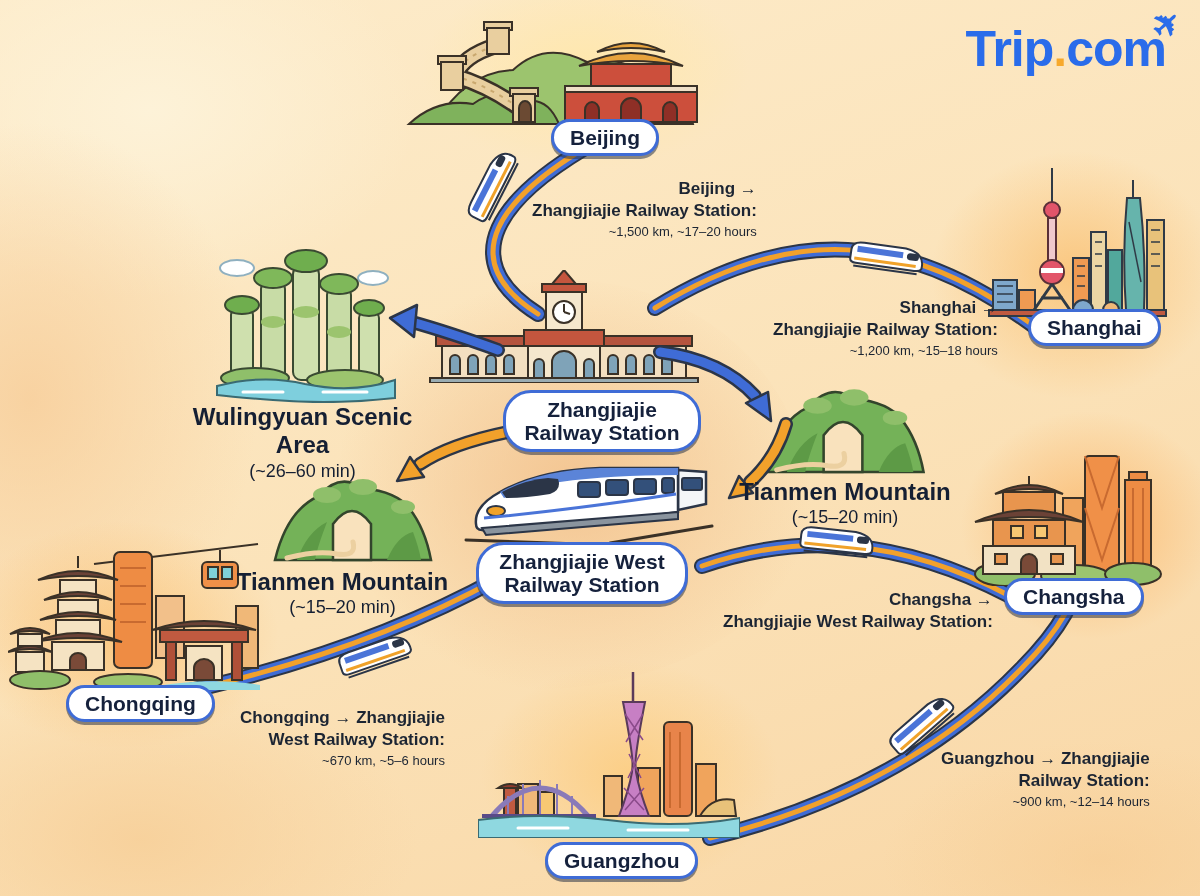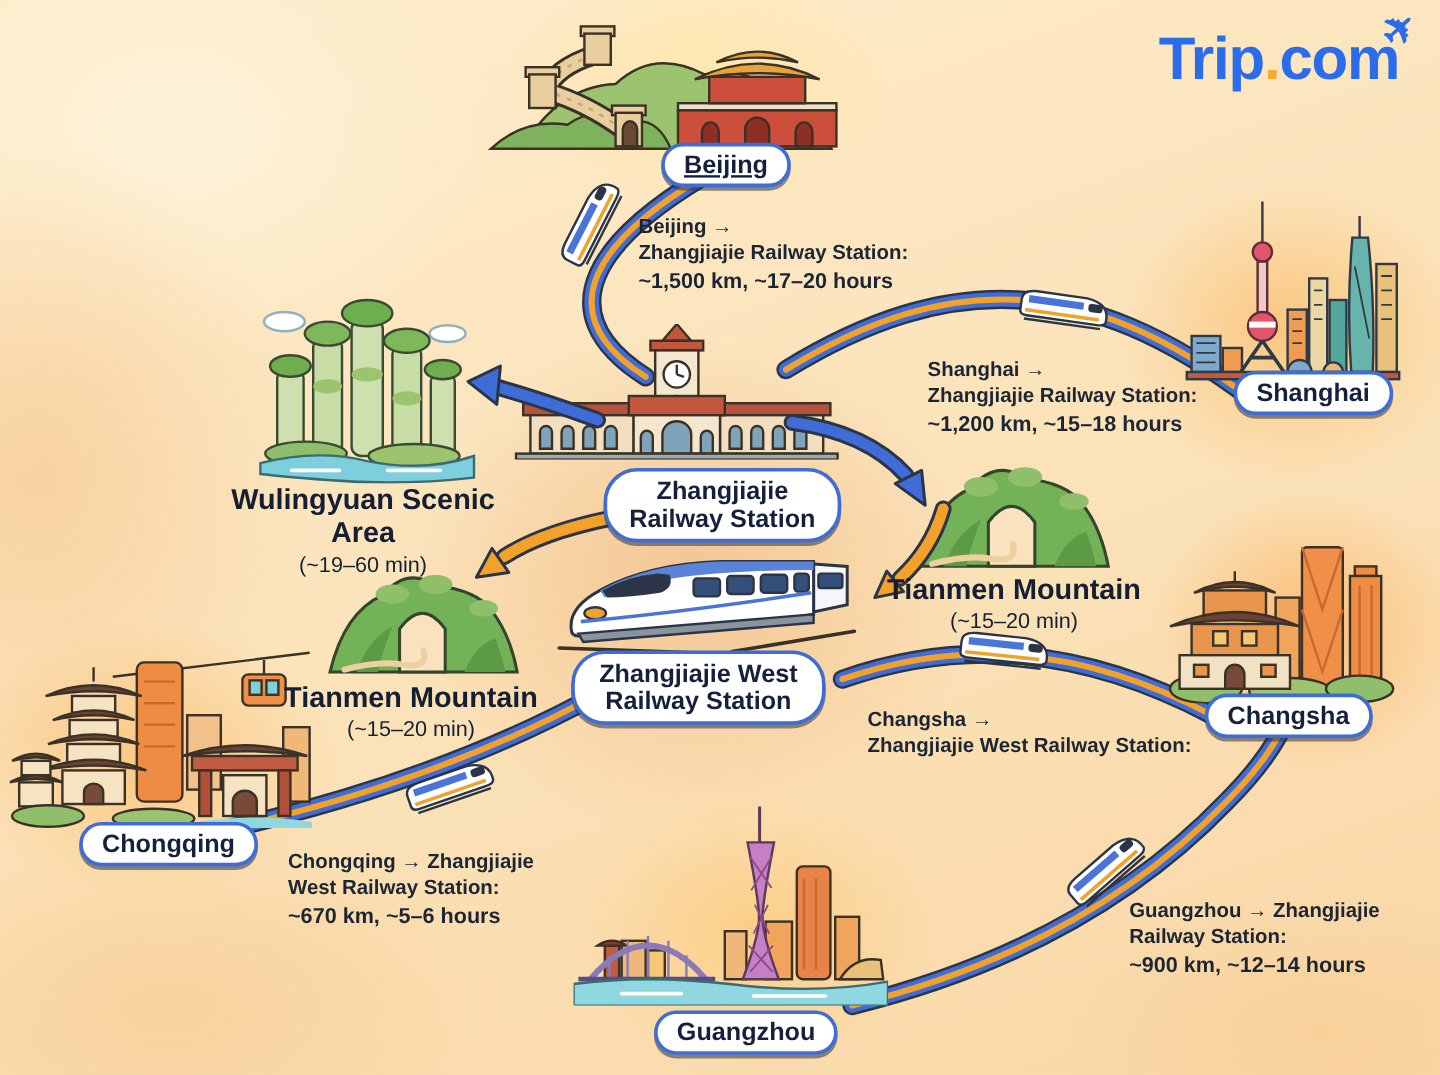--- a/index.html
+++ b/index.html
@@ -21,22 +21,22 @@
   .head-b{fill:#3f6cd6;stroke:#2b3547;stroke-width:2.5;stroke-linejoin:round;}
   .head-y{fill:#f2a12b;stroke:#2b3547;stroke-width:2.5;stroke-linejoin:round;}
   .ill{position:absolute;}
   .pill{
     position:absolute;background:#ffffff;border:3px solid #3f6cd6;border-radius:999px;
     color:#15213c;font-weight:bold;font-size:21px;line-height:1.1;
     padding:4px 16px;text-align:center;white-space:nowrap;
     box-shadow:0 3px 0 rgba(43,53,71,.55);z-index:30;
   }
   .pill.two{border-radius:28px;white-space:normal;padding:5px 0;}
-  .route-text{position:absolute;font-size:17px;font-weight:bold;line-height:1.32;color:#1c2533;z-index:25;}
-  .route-text .line3{font-weight:bold;font-size:18px;}
+  .route-text{position:absolute;font-size:17px;font-weight:bold;line-height:1.32;color:#1c2533;z-index:25;text-align:right;}
+  .route-text .line3{font-weight:normal;font-size:13px;}
   .route-text div{white-space:nowrap;}
   .caption{position:absolute;text-align:center;color:#151f33;z-index:25;}
   .caption .name{font-weight:bold;font-size:24px;line-height:1.18;}
   .caption .time{font-weight:normal;font-size:18px;line-height:1.25;}
   .logo{position:absolute;right:34px;top:20px;font-size:50px;font-weight:800;color:#2a6cea;letter-spacing:-1px;z-index:40;}
   .logo .dot{color:#f7a92c;}
   .logo .plane{position:absolute;right:-14px;top:-16px;font-size:34px;letter-spacing:0;transform:rotate(-42deg);color:#2a6cea;}
   .train{position:absolute;z-index:22;}
 </style>
 </head>
@@ -399,21 +399,21 @@
       <path class="a-y" d="M508,432 Q450,444 420,464"></path>
       <polygon class="head-y" points="397,481 424,477 410,457"></polygon>
     </g>
     <g>
       <path class="a-o" d="M786,424 Q776,458 750,482"></path>
       <path class="a-y" d="M786,424 Q776,458 750,482"></path>
       <polygon class="head-y" points="729,498 753,493 739,476"></polygon>
     </g>
   </svg>
 
-  <div class="pill" style="left:551px;top:119px;text-decoration:underline;">Beijing</div>
+  <div class="pill" style="left:551px;top:119px;">Beijing</div>
   <div class="pill" style="left:1028px;top:309px;">Shanghai</div>
   <div class="pill" style="left:1004px;top:578px;">Changsha</div>
   <div class="pill" style="left:545px;top:842px;">Guangzhou</div>
   <div class="pill" style="left:66px;top:685px;">Chongqing</div>
 
   <div class="pill two" style="left:503px;top:390px;width:192px;">
     <div>Zhangjiajie</div>
     <div>Railway Station</div>
   </div>
   <div class="pill two" style="left:476px;top:542px;width:206px;">
@@ -442,21 +442,21 @@
   </div>
   <div class="route-text" style="left:941px;top:748px;">
     <div>Guangzhou → Zhangjiajie</div>
     <div>Railway Station:</div>
     <div class="line3">~900 km, ~12–14 hours</div>
   </div>
 
   <div class="caption" style="left:190px;top:403px;width:225px;">
     <div class="name">Wulingyuan Scenic</div>
     <div class="name">Area</div>
-    <div class="time">(~19–60 min)</div>
+    <div class="time">(~26–60 min)</div>
   </div>
   <div class="caption" style="left:230px;top:568px;width:225px;">
     <div class="name">Tianmen Mountain</div>
     <div class="time">(~15–20 min)</div>
   </div>
   <div class="caption" style="left:732px;top:478px;width:226px;">
     <div class="name">Tianmen Mountain</div>
     <div class="time">(~15–20 min)</div>
   </div>
 

